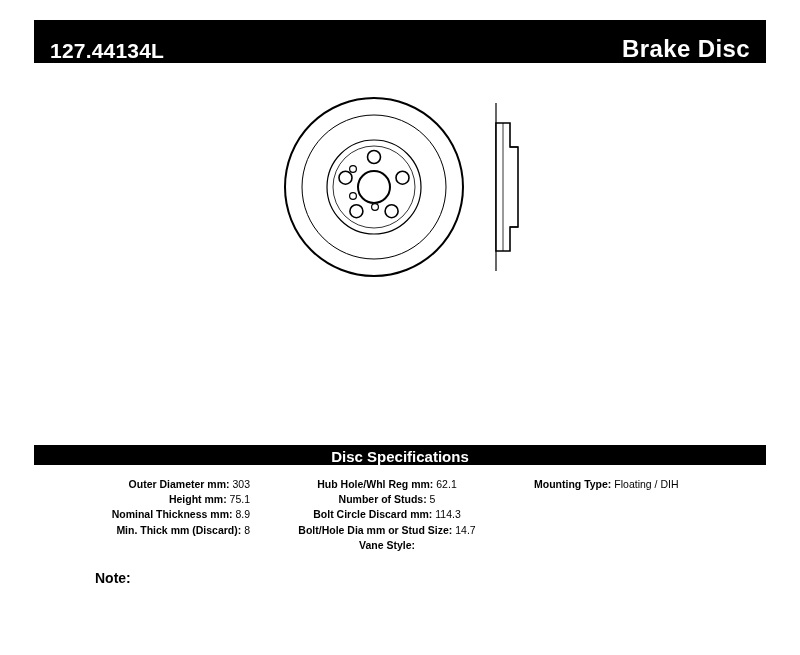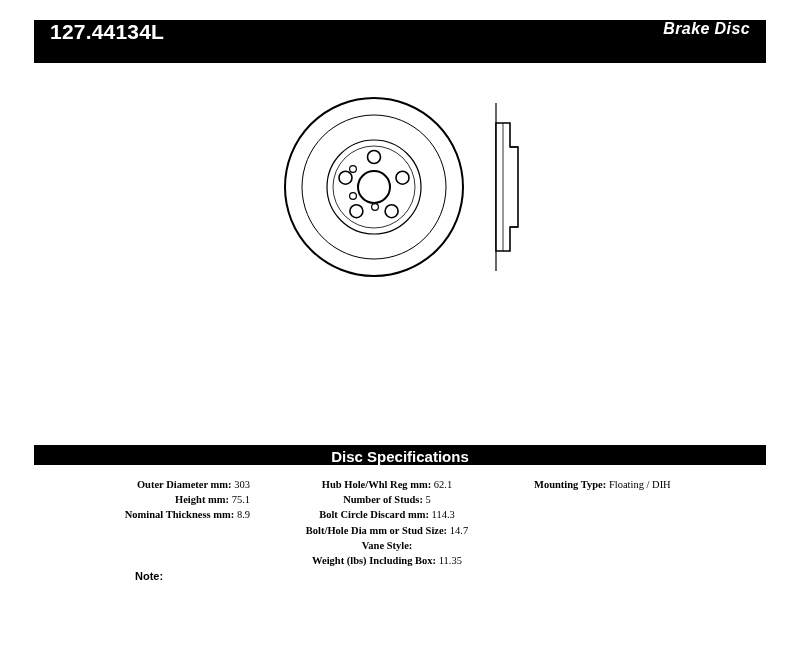--- a/index.html
+++ b/index.html
@@ -18,39 +18,38 @@
 
   
   .header-bar {
     position: absolute;
     left: 34px;
     top: 20px;
     width: 732px;
     height: 43px;
     background: #000000;
     display: flex;
-    align-items: flex-start;
+    align-items: flex-end;
     justify-content: space-between;
     box-sizing: border-box;
     padding: 0 16px;
   }
   .part-number {
     color: #ffffff;
     font-size: 21px;
     font-weight: bold;
     letter-spacing: 0.2px;
     white-space: nowrap;
   }
   .product-type {
     color: #ffffff;
-    font-size: 16px;
+    font-size: 24px;
     font-weight: bold;
     letter-spacing: 0.4px;
     white-space: nowrap;
-    font-style: italic;
   }
 
   
   .drawing-area {
     position: absolute;
     left: 34px;
     top: 70px;
     width: 732px;
     height: 360px;
   }
@@ -78,21 +77,20 @@
     font-weight: bold;
   }
 
   .spec-columns {
     position: absolute;
     left: 34px;
     top: 477px;
     width: 732px;
     display: flex;
     align-items: flex-start;
-    font-family: Liberation Serif, serif;
   }
   .spec-col {
     box-sizing: border-box;
   }
   .col-left  { width: 222px; padding-right: 6px; text-align: right; }
   .col-mid   { width: 268px; padding-right: 6px; text-align: center; }
   .col-right { width: 242px; padding-left: 10px; text-align: left; }
 
   .spec-row {
     font-size: 10.5px;
@@ -102,23 +100,22 @@
   }
   .spec-row .val {
     font-weight: normal;
   }
 
   
   .note-row {
     position: absolute;
     left: 95px;
     top: 570px;
-    font-size: 11px;
-    font-weight: bold;
-    margin-left: 40px;
+    font-size: 14px;
+    font-weight: bold;
   }
 </style>
 </head>
 <body>
 
 <div class="header-bar">
   <div class="part-number">127.44134L</div>
   <div class="product-type">Brake Disc</div>
 </div>
 
@@ -168,20 +165,24 @@
       <span class="val">303</span>
     </div>
     <div class="spec-row">
       <span>Height mm:</span>
       <span class="val">75.1</span>
     </div>
     <div class="spec-row">
       <span>Nominal Thickness mm:</span>
       <span class="val">8.9</span>
     </div>
+    <div class="spec-row">
+      <span>Min. Thick mm (Discard):</span>
+      <span class="val">8</span>
+    </div>
   </div>
 
   <div class="spec-col col-mid">
     <div class="spec-row">
       <span>Hub Hole/Whl Reg mm:</span>
       <span class="val">62.1</span>
     </div>
     <div class="spec-row">
       <span>Number of Studs:</span>
       <span class="val">5</span>
@@ -190,24 +191,20 @@
       <span>Bolt Circle Discard mm:</span>
       <span class="val">114.3</span>
     </div>
     <div class="spec-row">
       <span>Bolt/Hole Dia mm or Stud Size:</span>
       <span class="val">14.7</span>
     </div>
     <div class="spec-row">
       <span>Vane Style:</span>
       <span class="val"></span>
-    </div>
-    <div class="spec-row">
-      <span>Weight (lbs) Including Box:</span>
-      <span class="val">11.35</span>
     </div>
   </div>
 
   <div class="spec-col col-right">
     <div class="spec-row">
       <span>Mounting Type:</span>
       <span class="val">Floating / DIH</span>
     </div>
   </div>
 

